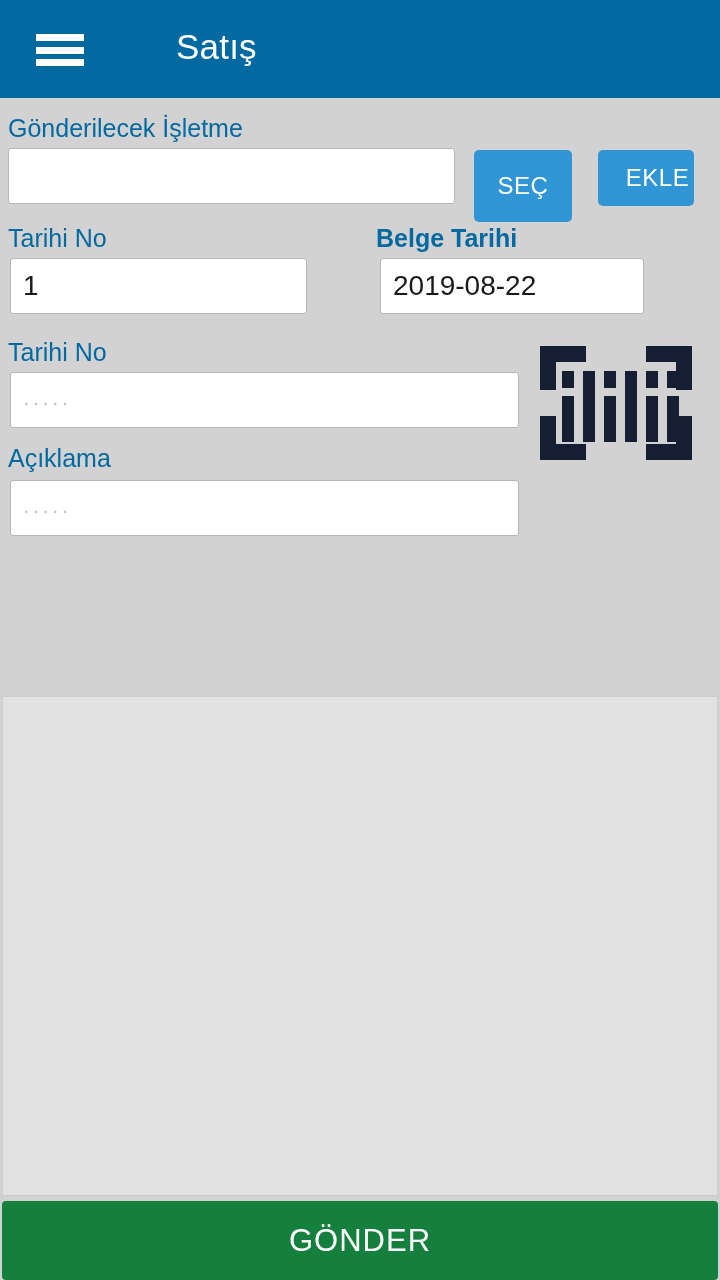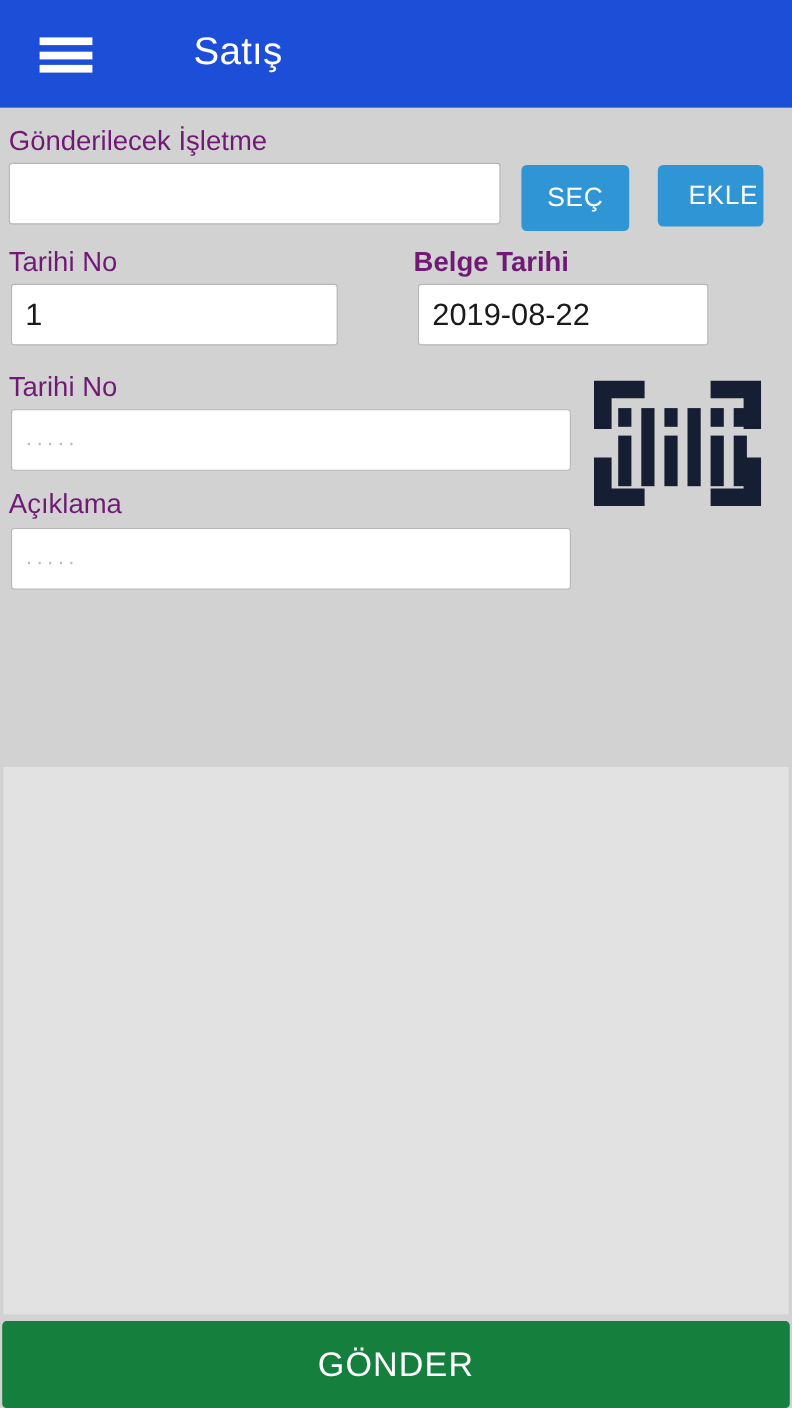--- a/index.html
+++ b/index.html
@@ -17,21 +17,21 @@
     width: 720px;
     height: 1280px;
     background: #d2d2d2;
   }
 
   
   .appbar {
     position: absolute;
     left: 0; top: 0;
     width: 720px; height: 98px;
-    background: #1d4ed8;
+    background: #0369a1;
   }
   .hamburger {
     position: absolute;
     left: 36px; top: 34px;
     width: 48px; height: 32px;
     display: flex;
     flex-direction: column;
     justify-content: space-between;
     cursor: pointer;
   }
@@ -53,21 +53,21 @@
   .form {
     position: absolute;
     left: 0; top: 98px;
     width: 720px; height: 558px;
     background: #d2d2d2;
   }
 
   .field-label {
     position: absolute;
     font-size: 25px;
-    color: #701a75;
+    color: #0369a1;
     white-space: nowrap;
   }
 
   .text-input {
     position: absolute;
     background: #ffffff;
     border: 1px solid #b6b6b6;
     border-radius: 3px;
     font-family: "Liberation Sans", sans-serif;
     font-size: 28px;
@@ -100,21 +100,21 @@
     position: absolute;
     background: #2f95d4;
     border: none;
     border-radius: 5px;
     color: #ffffff;
     font-family: "Liberation Sans", sans-serif;
     font-size: 24px;
     letter-spacing: 0.5px;
     cursor: pointer;
   }
-  .btn-sec  { left: 474px; top: 52px; width: 98px; height: 60px; }
+  .btn-sec  { left: 474px; top: 52px; width: 98px; height: 72px; }
   .btn-ekle { left: 598px; top: 52px; width: 96px; height: 56px; padding-left: 23px; }
 
   
   .scan-icon {
     position: absolute;
     left: 540px; top: 248px;
     width: 152px; height: 114px;
     cursor: pointer;
   }
 

